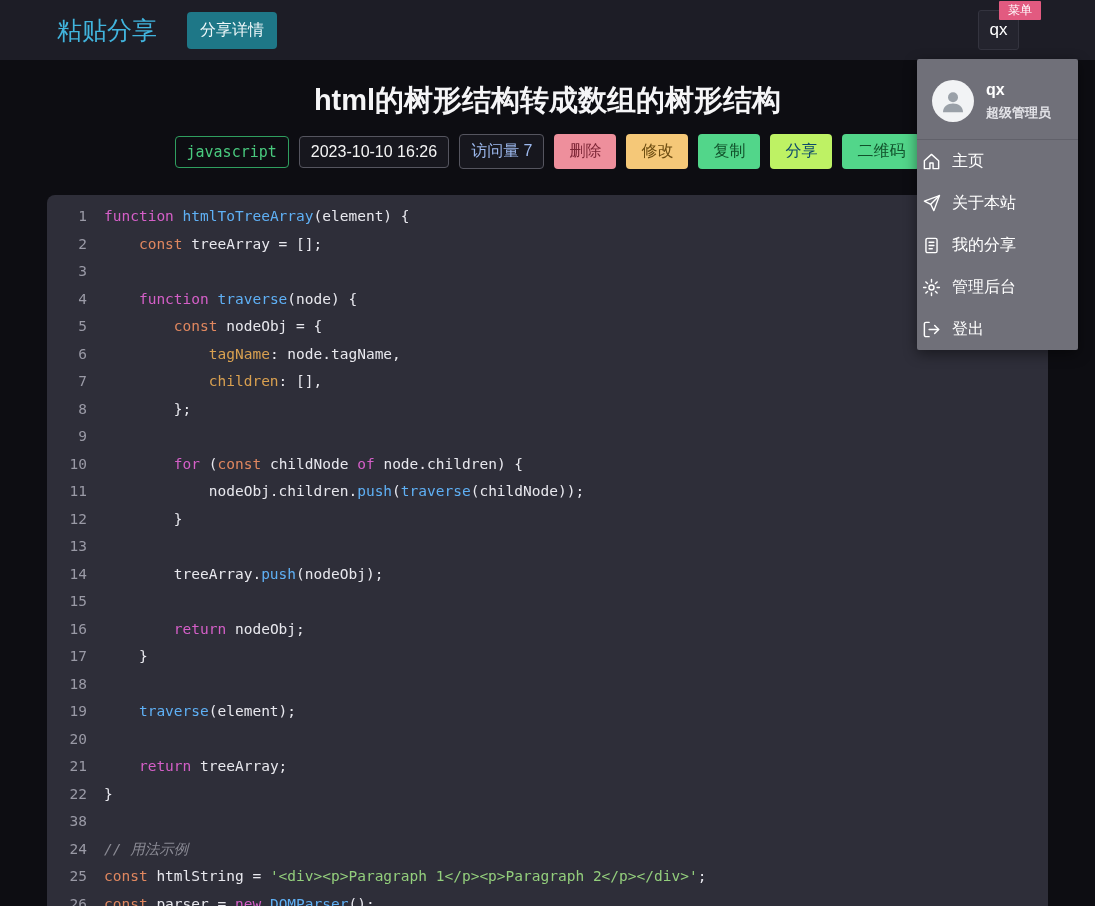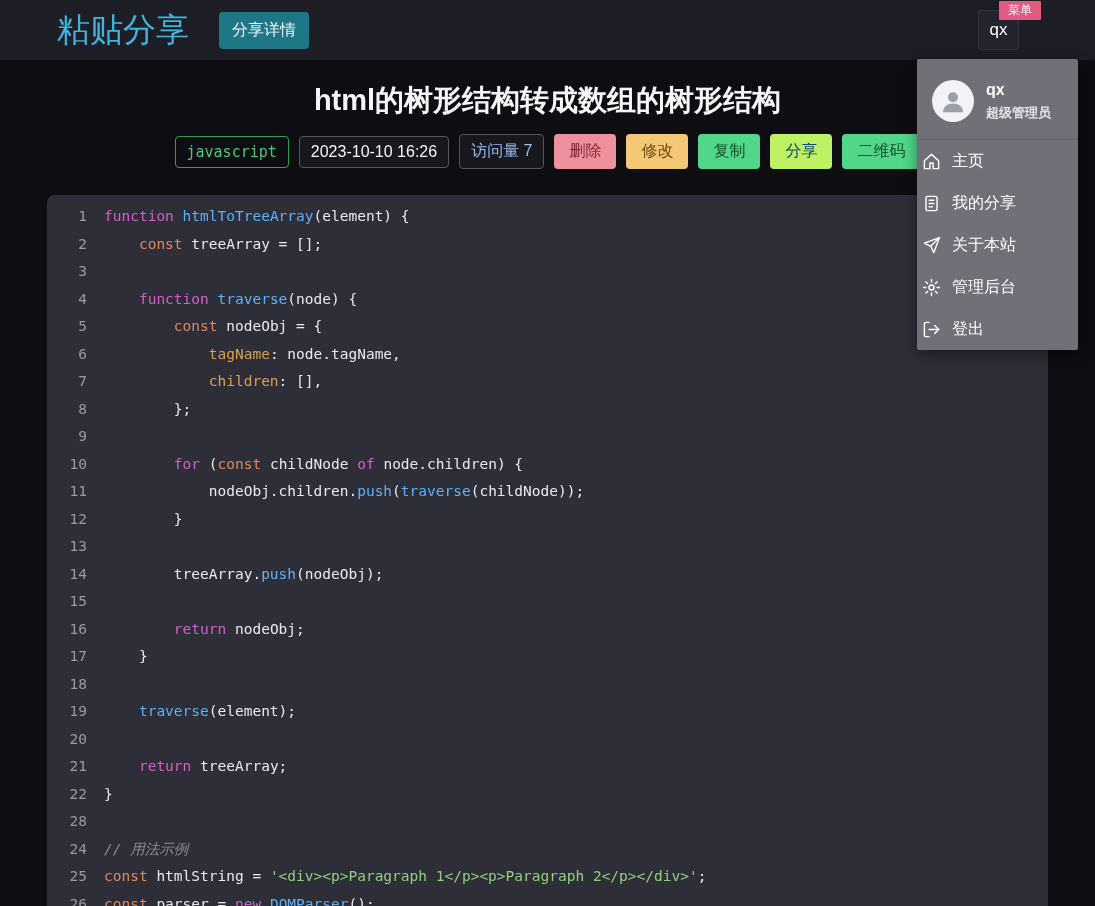--- a/index.html
+++ b/index.html
@@ -7,21 +7,21 @@
   body {
     background:#0d0d12;
     font-family:"Liberation Sans", sans-serif;
     overflow:hidden;
     position:relative;
     color:#e8e8ee;
   }
 
   
   .navbar { height:60px; background:#1d1d26; display:flex; align-items:center; position:relative; z-index:5; }
-  .brand { color:#41b4dd; font-size:33px; margin-left:57px; font-weight:500; cursor:pointer; }
+  .brand { color:#41b4dd; font-size:25px; margin-left:57px; font-weight:500; cursor:pointer; }
   .detail-btn { margin-left:30px; background:#1e7787; color:#eef7f9; font-size:16px; padding:8px 13px; border-radius:4px; border:none; cursor:pointer;text-align:right; }
   .user-btn { position:absolute; right:76px; top:10px; width:41px; height:40px; background:#24242e; color:#fff; font-size:17px; border:1px solid #34343f; border-radius:3px; cursor:pointer; }
   .menu-badge { position:absolute; right:54px; top:1px; background:#e25a80; color:#fff; font-size:12px; line-height:1; padding:3px 9px 4px; border-radius:1px; z-index:6; }
 
   
   .post-title { text-align:center; color:#f5f5f7; font-size:29px; font-weight:bold; margin-top:21px; }
   .meta-row { display:flex; justify-content:center; align-items:center; gap:10px; margin-top:13px; }
   .tag { padding:6px 11px; border-radius:4px; font-size:16px; display:inline-block; }
   .tag-js { font-family:"DejaVu Sans Mono", monospace; color:#49c97e; border:1px solid #2f9e5f; background:transparent; font-size:15px; }
   .tag-date { color:#f5f5f5; border:1px solid #55555f; background:#17171e; }
@@ -175,21 +175,21 @@
       </div>
       <div class="code-row">
         <span class="ln">21</span>
         <span class="code-text"><span class="tk-p">    </span><span class="tk-kw">return</span><span class="tk-p"> treeArray;</span></span>
       </div>
       <div class="code-row">
         <span class="ln">22</span>
         <span class="code-text"><span class="tk-p">}</span></span>
       </div>
       <div class="code-row">
-        <span class="ln">28</span>
+        <span class="ln">38</span>
         <span class="code-text"> </span>
       </div>
       <div class="code-row">
         <span class="ln">24</span>
         <span class="code-text"><span class="tk-cmt">// 用法示例</span></span>
       </div>
       <div class="code-row">
         <span class="ln">25</span>
         <span class="code-text"><span class="tk-kw2">const</span><span class="tk-p"> htmlString = </span><span class="tk-str">'&lt;div&gt;&lt;p&gt;Paragraph 1&lt;/p&gt;&lt;p&gt;Paragraph 2&lt;/p&gt;&lt;/div&gt;'</span><span class="tk-p">;</span></span>
       </div>
@@ -218,40 +218,40 @@
         <span class="mi-icon">
           <svg viewBox="0 0 24 24" fill="none" stroke="currentColor" stroke-width="1.8" stroke-linecap="round" stroke-linejoin="round">
             <path d="M3 11 L12 3 L21 11 V21 H14 V14 H10 V21 H3 Z"></path>
           </svg>
         </span>
         <span class="mi-label">主页</span>
       </div>
       <div class="menu-item">
         <span class="mi-icon">
           <svg viewBox="0 0 24 24" fill="none" stroke="currentColor" stroke-width="1.8" stroke-linecap="round" stroke-linejoin="round">
+            <path d="M22 2 L11 13"></path>
+            <path d="M22 2 L15 21 L11 13 L3 9 Z"></path>
+          </svg>
+        </span>
+        <span class="mi-label">关于本站</span>
+      </div>
+      <div class="menu-item">
+        <span class="mi-icon">
+          <svg viewBox="0 0 24 24" fill="none" stroke="currentColor" stroke-width="1.8" stroke-linecap="round" stroke-linejoin="round">
             <rect x="5" y="3" width="14" height="18" rx="2"></rect>
             <line x1="9" y1="8" x2="15" y2="8"></line>
             <line x1="9" y1="12" x2="15" y2="12"></line>
             <line x1="9" y1="16" x2="13" y2="16"></line>
           </svg>
         </span>
         <span class="mi-label">我的分享</span>
       </div>
       <div class="menu-item">
         <span class="mi-icon">
           <svg viewBox="0 0 24 24" fill="none" stroke="currentColor" stroke-width="1.8" stroke-linecap="round" stroke-linejoin="round">
-            <path d="M22 2 L11 13"></path>
-            <path d="M22 2 L15 21 L11 13 L3 9 Z"></path>
-          </svg>
-        </span>
-        <span class="mi-label">关于本站</span>
-      </div>
-      <div class="menu-item">
-        <span class="mi-icon">
-          <svg viewBox="0 0 24 24" fill="none" stroke="currentColor" stroke-width="1.8" stroke-linecap="round" stroke-linejoin="round">
             <circle cx="12" cy="12" r="3.2"></circle>
             <path d="M12 2 v3 M12 19 v3 M2 12 h3 M19 12 h3 M4.9 4.9 l2.1 2.1 M17 17 l2.1 2.1 M19.1 4.9 L17 7 M7 17 l-2.1 2.1"></path>
           </svg>
         </span>
         <span class="mi-label">管理后台</span>
       </div>
       <div class="menu-item">
         <span class="mi-icon">
           <svg viewBox="0 0 24 24" fill="none" stroke="currentColor" stroke-width="1.8" stroke-linecap="round" stroke-linejoin="round">
             <path d="M9 21 H5 a2 2 0 0 1 -2 -2 V5 a2 2 0 0 1 2 -2 h4"></path>

